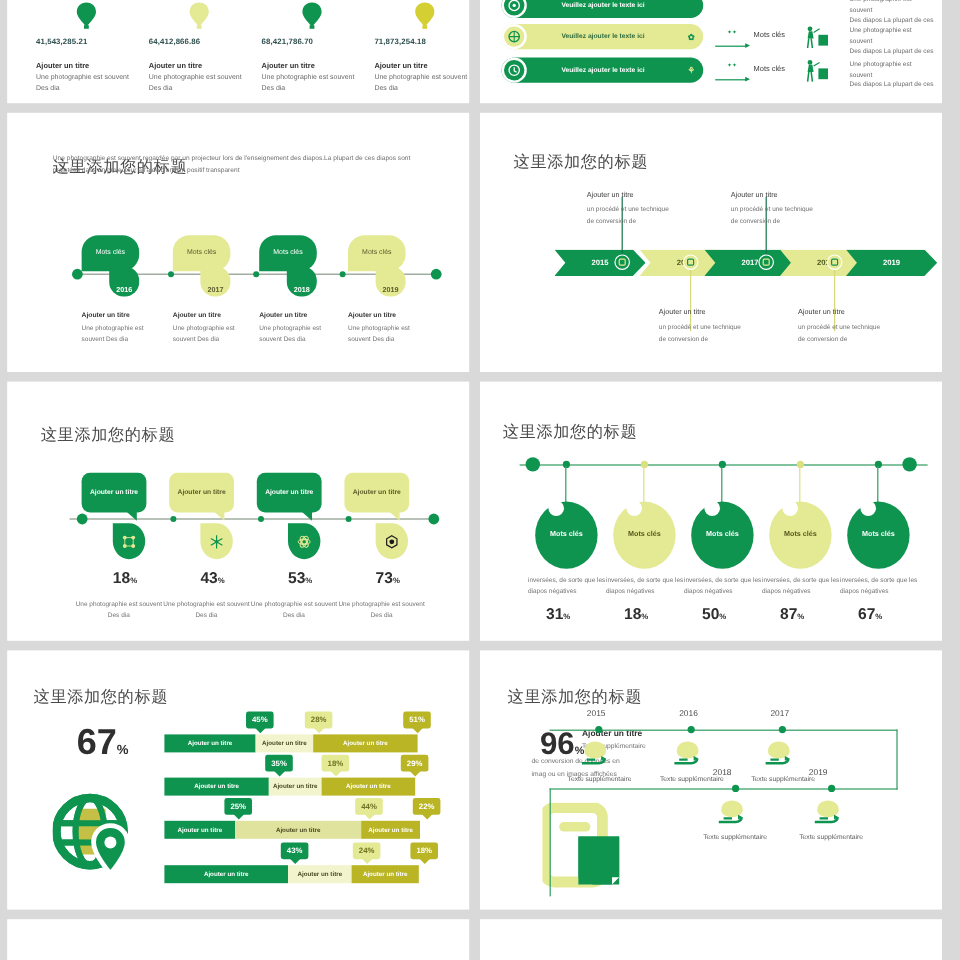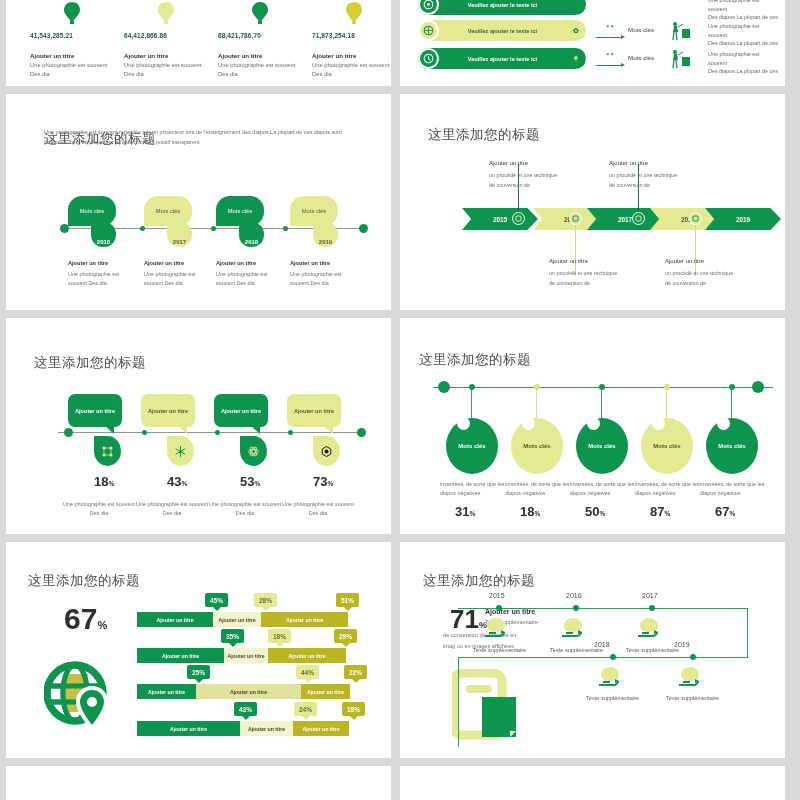--- a/index.html
+++ b/index.html
@@ -639,21 +639,21 @@
       </div>
     <div class="bar dk g-olive" style="left:287px; top:179px; width:56px;">
         <span style="color:#fff">Ajouter un titre</span>
       </div>
   </div>
 
   <div class="panel col-r row3">
     <div class="title" style="left:23px; top:30px;">这里添加您的标题</div>
 
     <div class="pct" style="left:50px; top:62px; font-size:26px;">
-      <span>71</span><i style="font-size:9px;">%</i>
+      <span>96</span><i style="font-size:9px;">%</i>
     </div>
     <div style="position:absolute; left:85px; top:66px; font-size:7px; font-weight:bold; color:#333;">Ajouter  un titre</div>
     <div style="position:absolute; left:85px; top:77px; font-size:5.6px; color:#6f6f6f;">Texte supplémentaire</div>
     <div style="position:absolute; left:43px; top:90px; font-size:5.6px; color:#6f6f6f;">de conversion de données en</div>
     <div style="position:absolute; left:43px; top:101px; font-size:5.6px; color:#6f6f6f;">imag ou en images affichées</div>
 
     <div style="position:absolute; left:52px; top:127px;">
       <svg width="72" height="76" viewBox="0 0 72 76">
         <rect x="2" y="4" width="48" height="62" rx="8" fill="none" stroke="#e4e993" stroke-width="9"></rect>
         <rect x="14" y="16" width="26" height="8" rx="4" fill="#e4e993"></rect>

